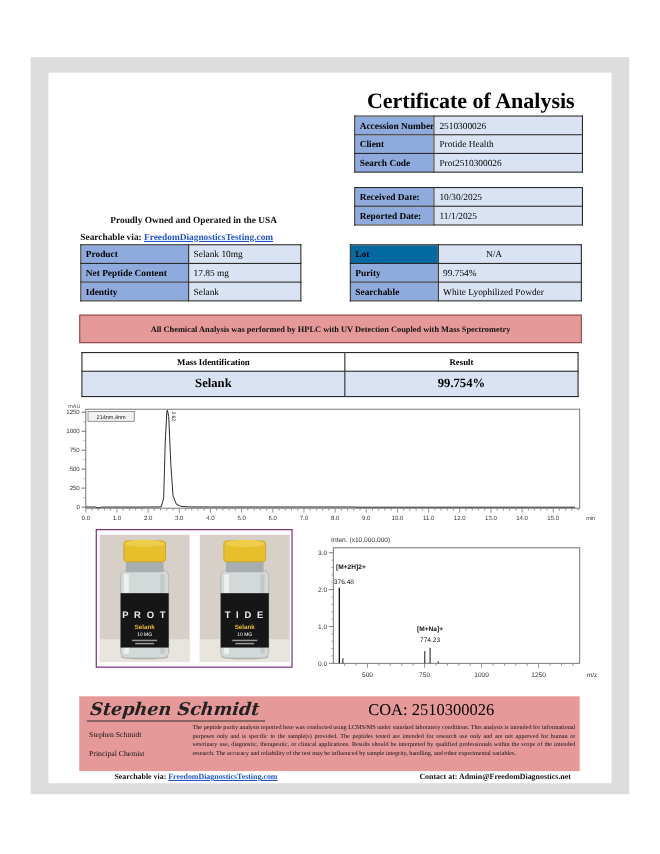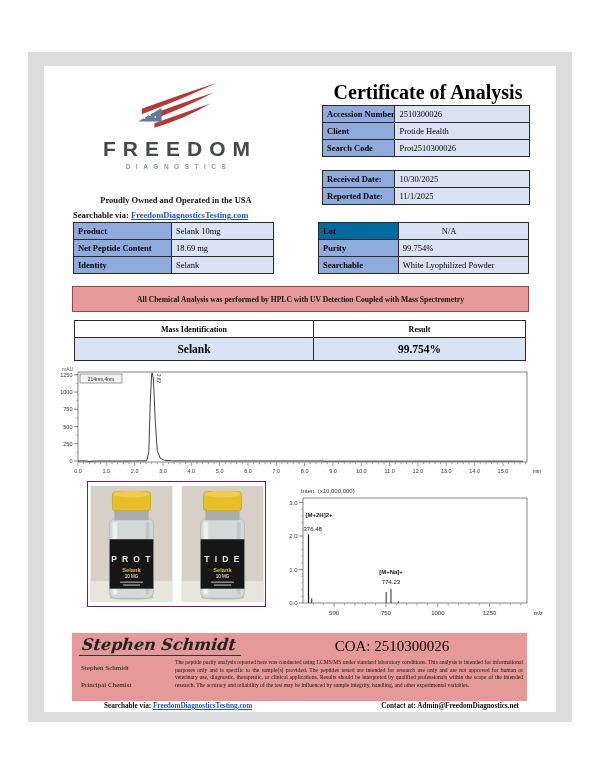--- a/index.html
+++ b/index.html
@@ -46,33 +46,20 @@
   .footer{left:28px;top:636px;width:457px;display:flex;justify-content:space-between;font-size:7.2px;font-weight:bold;color:#111;padding:0;}
   .footer .f-left{margin-left:32px;}
   .footer .f-right{margin-right:10px;}
 </style>
 </head>
 <body>
 
 <div class="frame">
   <div class="page">
 
-    <div class="abs logo-block">
-      <svg width="92" height="54" viewBox="0 0 100 60">
-        <path d="M12,38 Q55,22 96,3 Q58,15 12,32 Z" fill="#b23a36"></path>
-        <path d="M18,46 Q58,32 92,14 Q58,25 18,40 Z" fill="#b23a36"></path>
-        <path d="M26,53 Q62,42 88,26 Q60,36 26,48 Z" fill="#b23a36"></path>
-        <path d="M8,46 L34,31 L34,46 Z" fill="#64789a"></path>
-        <circle cx="15" cy="42" r="1" fill="#fff"></circle>
-        <circle cx="21" cy="39" r="1" fill="#fff"></circle>
-        <circle cx="27" cy="41" r="1" fill="#fff"></circle>
-      </svg>
-      <div class="logo-brand">FREEDOM</div>
-      <div class="logo-sub">DIAGNOSTICS</div>
-    </div>
 
     <div class="abs proudly">Proudly Owned and Operated in the USA</div>
     <div class="abs searchable-top">
       <span>Searchable via:</span>
       <a class="doc-link" href="#">FreedomDiagnosticsTesting.com</a>
     </div>
 
     <div class="abs doc-title">Certificate of Analysis</div>
 
     <table class="info abs t-accession">
@@ -116,21 +103,21 @@
           <col style="width:49%">
           <col style="width:51%">
         </colgroup>
       <tbody>
           <tr>
             <th style="background: rgb(143, 170, 220);">Product</th>
             <td style="background: rgb(218, 227, 243);">Selank 10mg</td>
           </tr>
           <tr>
             <th style="background: rgb(143, 170, 220);">Net Peptide Content</th>
-            <td style="background: rgb(218, 227, 243);">18.69 mg</td>
+            <td style="background: rgb(218, 227, 243);">17.85 mg</td>
           </tr>
           <tr>
             <th style="background: rgb(143, 170, 220);">Identity</th>
             <td style="background: rgb(218, 227, 243);">Selank</td>
           </tr>
         </tbody>
     </table>
     <table class="info abs t-lot">
       <colgroup>
           <col style="width:38%">

